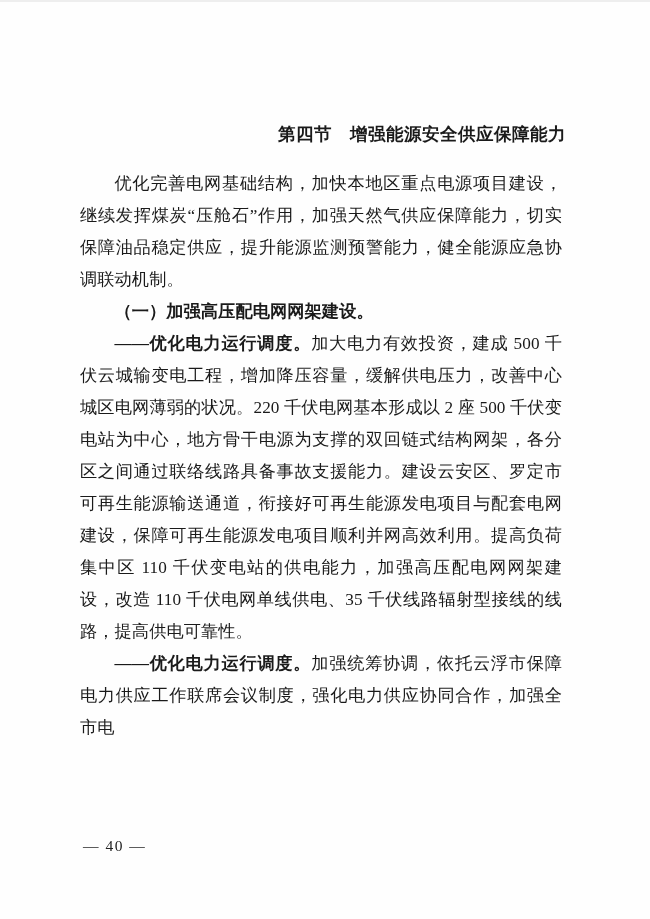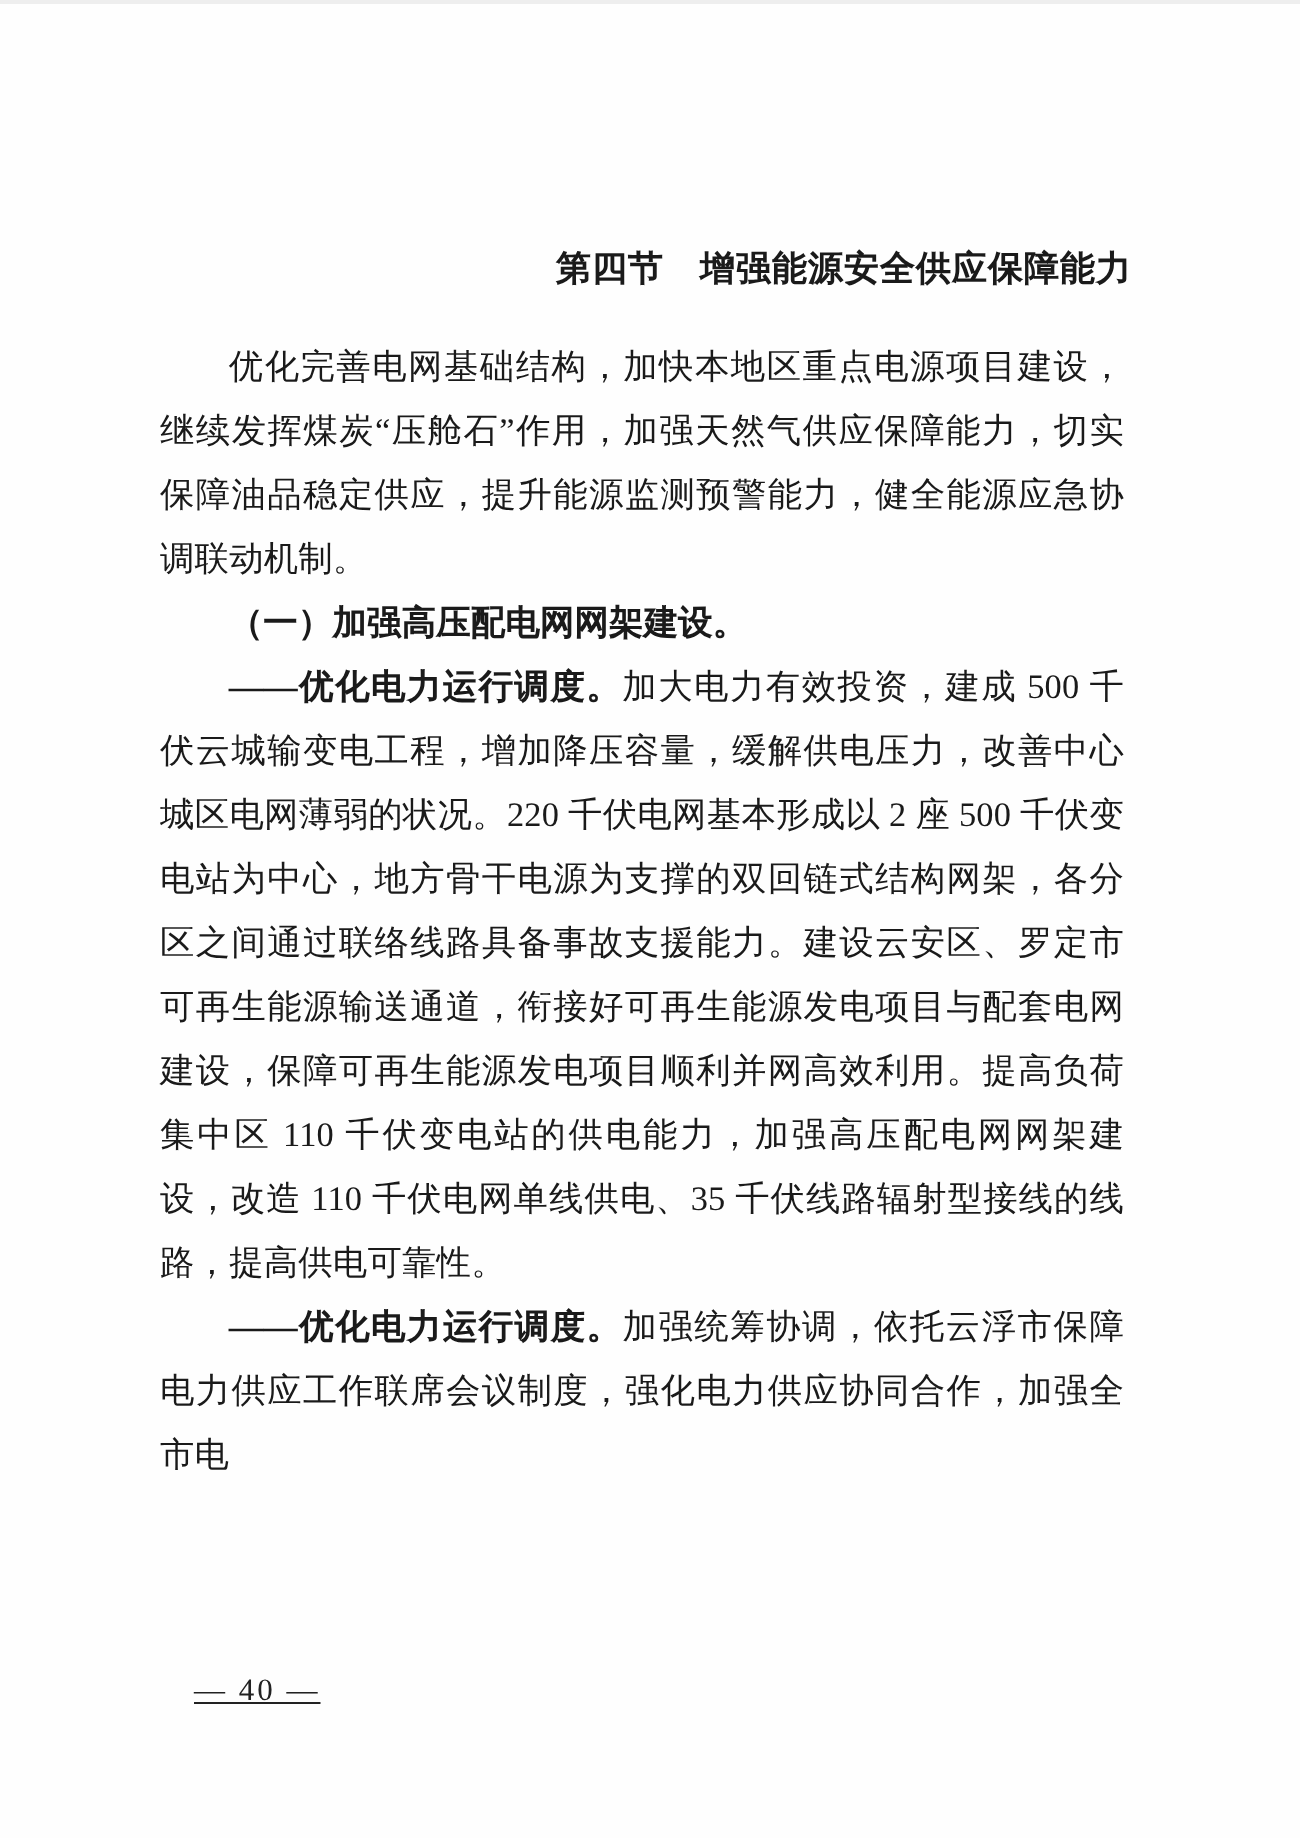--- a/index.html
+++ b/index.html
@@ -48,27 +48,26 @@
     text-indent: 2em;
   }
   .sub-heading {
     font-weight: bold;
   }
   .lead {
     font-weight: bold;
   }
   .footer {
     position: absolute;
-    left: 97px;
+    left: 83px;
     top: 833px;
     font-size: 15.5px;
     line-height: 22px;
     letter-spacing: 1.5px;
     color: #222222;
-    text-decoration: underline;
   }
 </style>
 </head>
 <body>
 
 <div class="page">
 
   <div class="section-title">第四节　增强能源安全供应保障能力</div>
 
   <div class="content">

